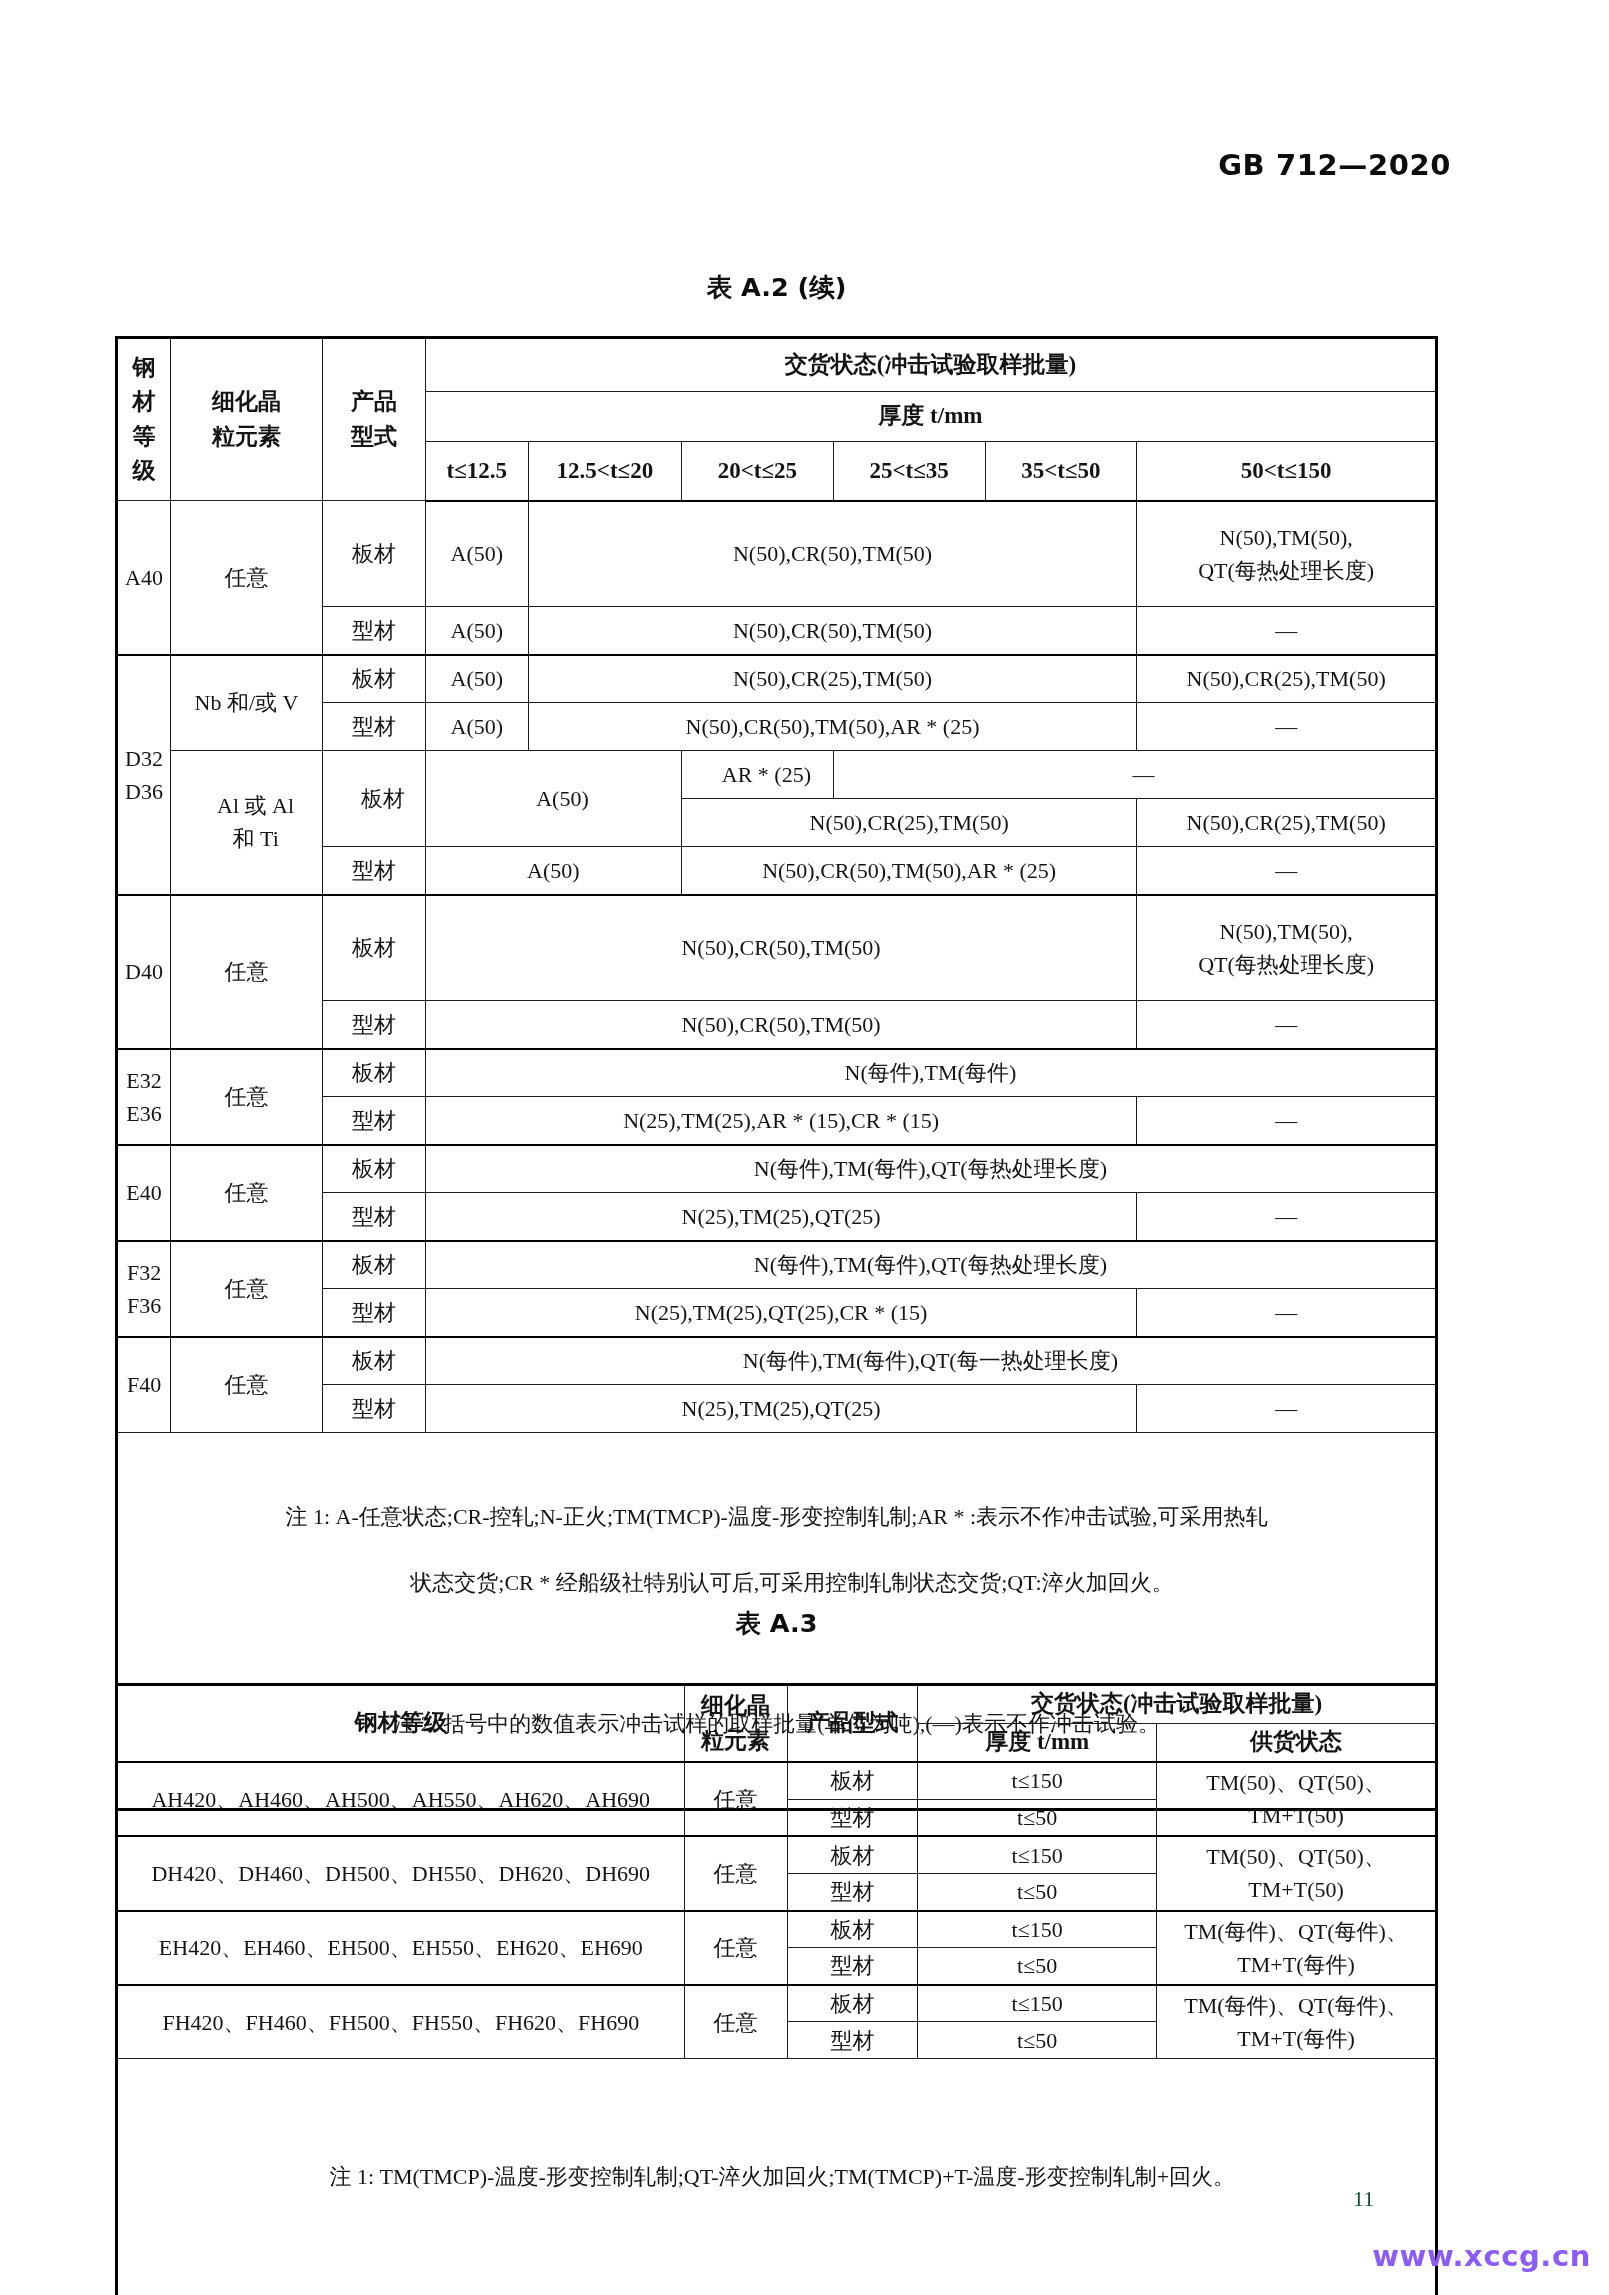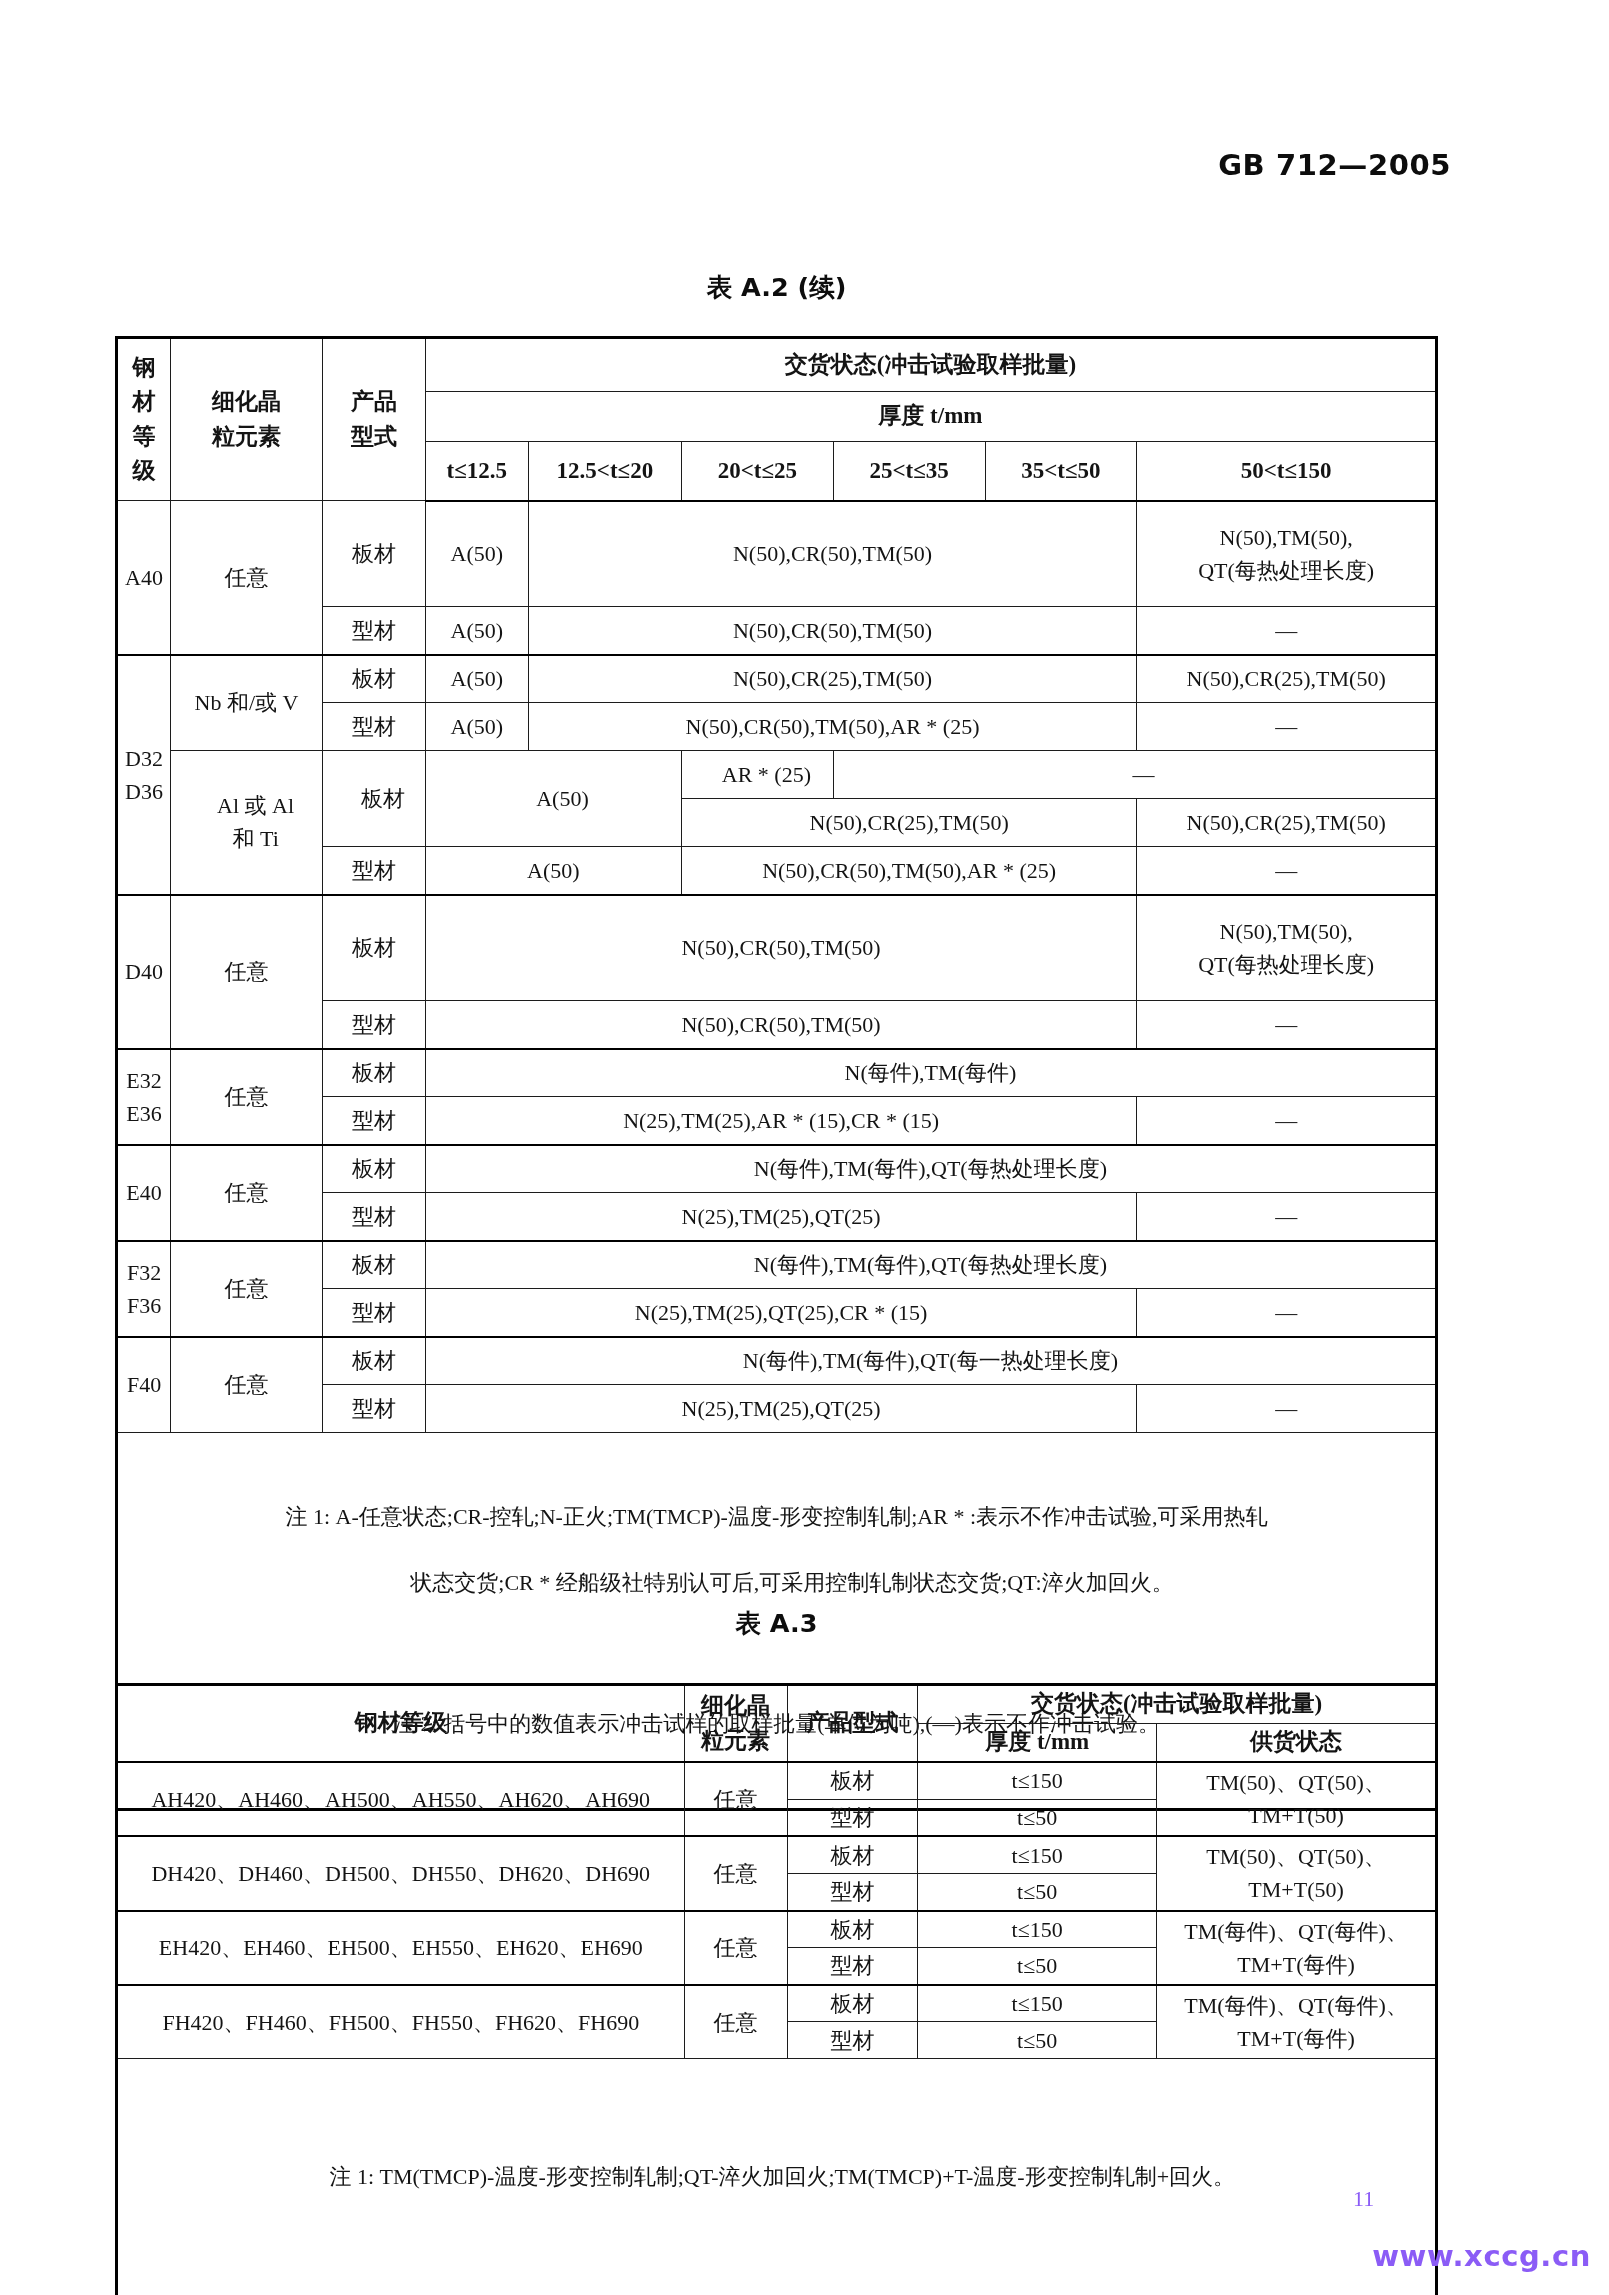--- a/index.html
+++ b/index.html
@@ -56,32 +56,32 @@
   .note{margin:0 0 9px 0;}
   .note:last-child{margin-bottom:0;}
   .note-cont{padding-left:31px;}
   #tbl-a3 tr{height:37px;}
   #tbl-a3 tr.h1,#tbl-a3 tr.h2{height:38px;}
   #tbl-a3 tr.h2 th{border-bottom:2.6px solid #000;}
   #tbl-a3 .notes-cell{padding:12.8px 25.5px 11.5px 37px;line-height:1.9;}
   .supply-cell{line-height:2.3;}
   .page-number{
     position:absolute;top:2186px;left:1353px;
-    font-size:22px;color:#8b5cf6;
+    font-size:22px;color:#14532d;
   }
   .watermark{
     position:absolute;top:2239px;right:18px;
     font-family:"DejaVu Sans","Liberation Sans",sans-serif;
     font-size:29px;color:#8b5cf6;letter-spacing:0.6px;font-weight:bold;
   }
 </style>
 </head>
 <body>
 
-<div class="doc-code">GB 712—2005</div>
+<div class="doc-code">GB 712—2020</div>
 
 <div class="tbl-title" id="title-a2">表 A.2 (续)</div>
 
 <table class="tbl" id="tbl-a2">
   <colgroup>
     <col style="width:4.1%">
       <col style="width:11.5%">
       <col style="width:7.8%">
     <col style="width:7.8%">
       <col style="width:11.6%">

